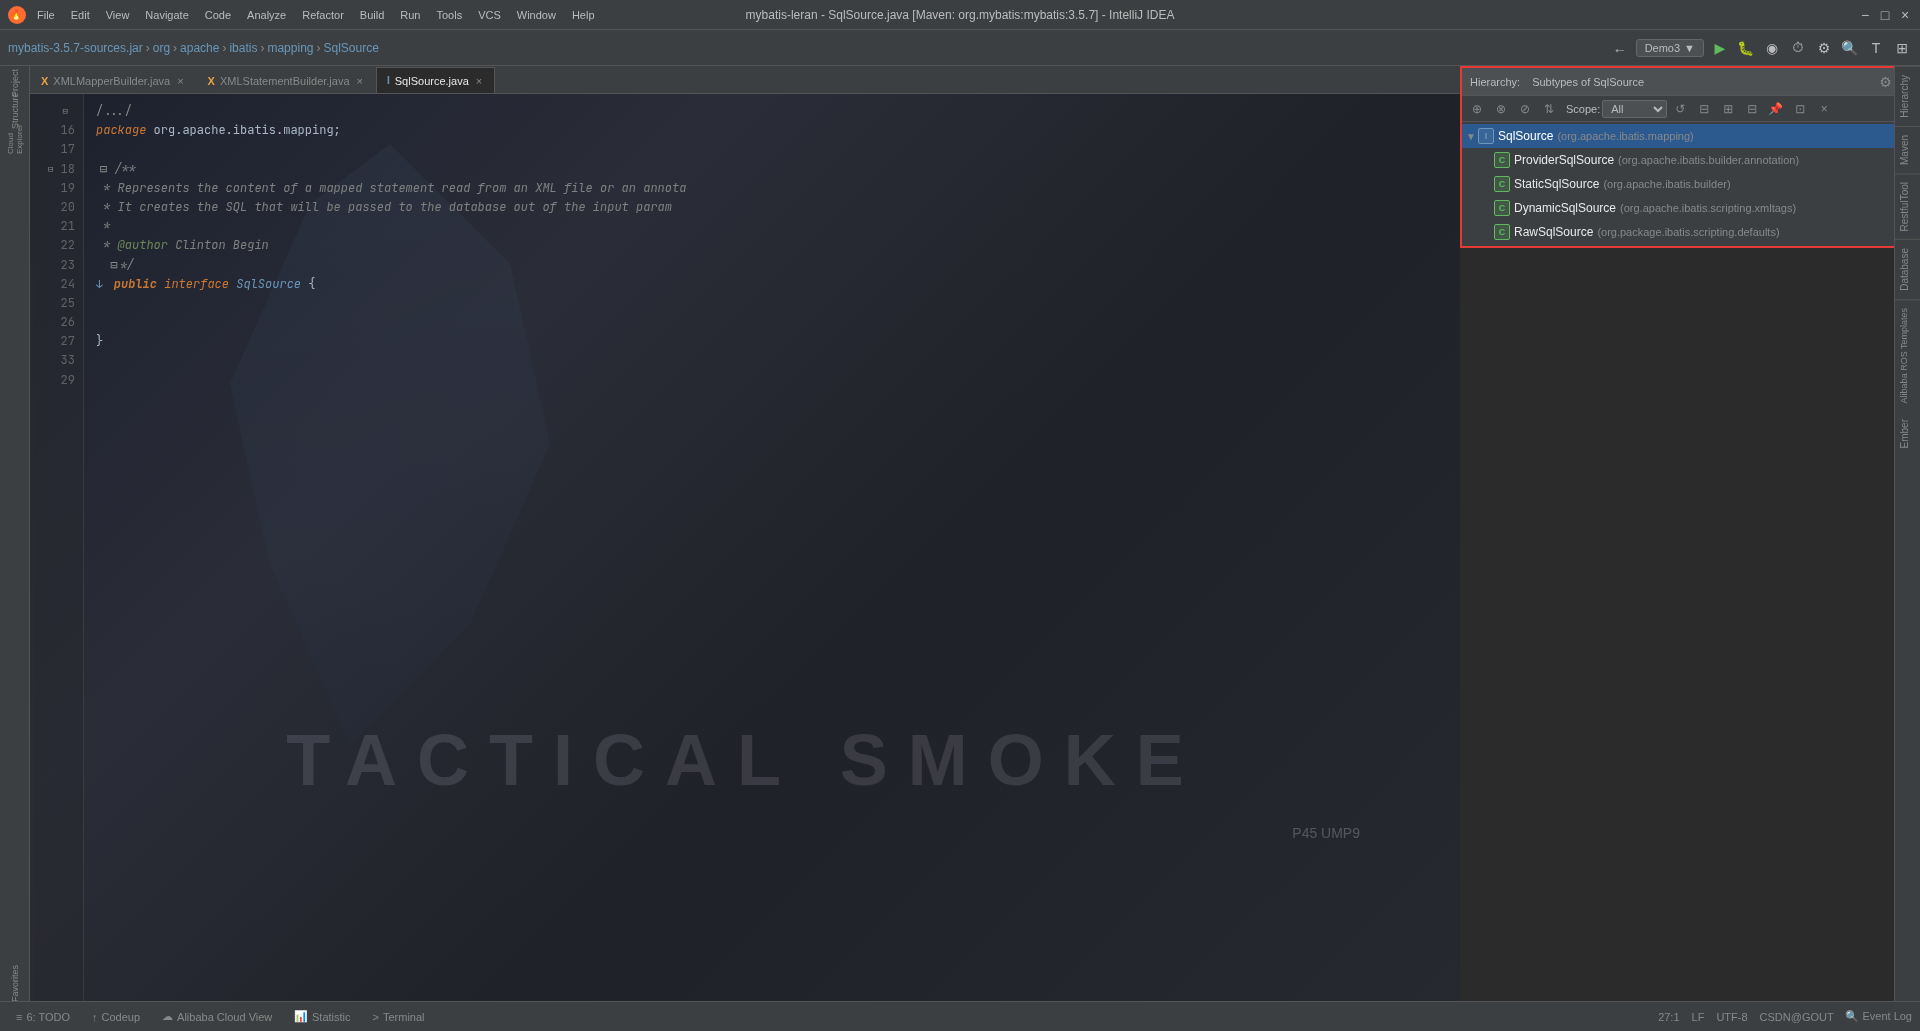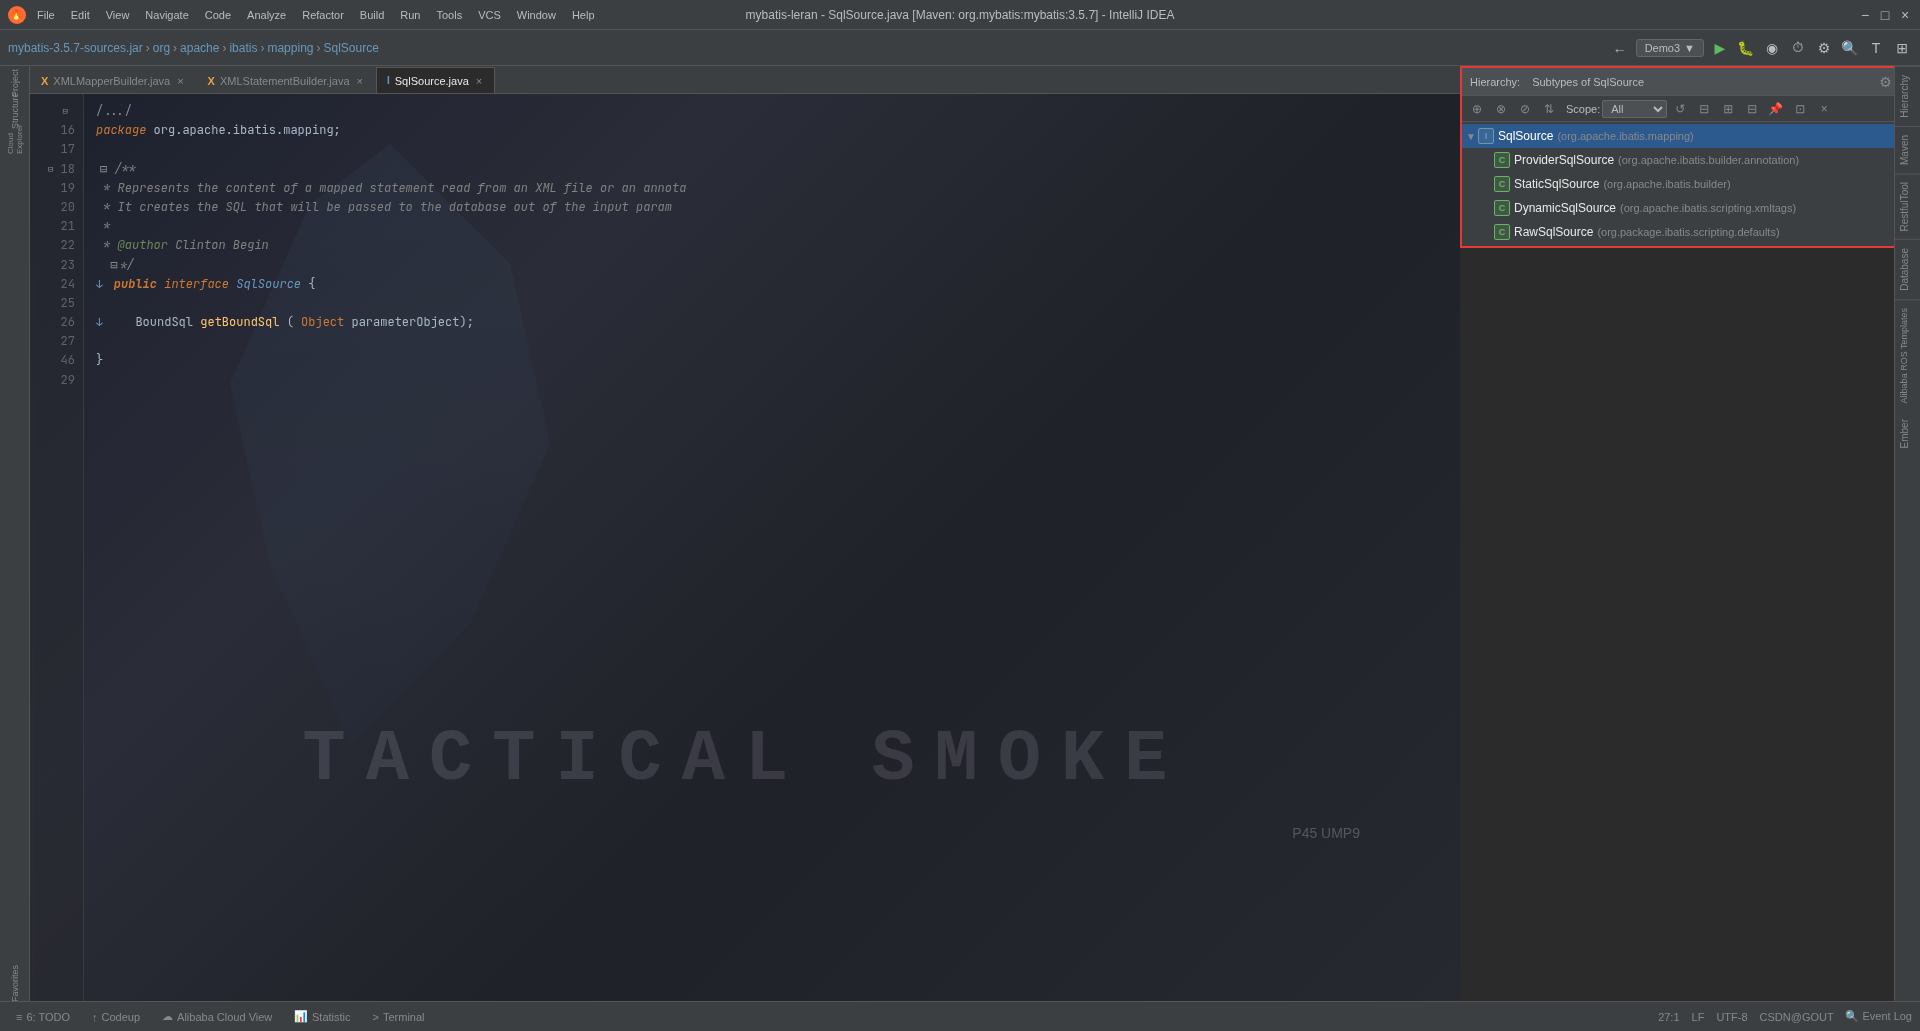--- a/index.html
+++ b/index.html
@@ -244,21 +244,21 @@
     .smoke-text {
       position: absolute;
       bottom: 200px;
       left: 50%;
       transform: translateX(-50%);
       font-size: 72px;
       font-weight: 900;
       color: rgba(200, 200, 220, 0.15);
       letter-spacing: 20px;
       white-space: nowrap;
-      font-family: Liberation Mono, monospace;
+      font-family: Liberation Sans, sans-serif;
     }
 
     .watermark-text {
       position: absolute;
       bottom: 160px;
       right: 100px;
       font-size: 14px;
       color: rgba(200,200,200,0.3);
     }
 
@@ -564,21 +564,21 @@
           </div>
           <div class="line-num">19</div>
           <div class="line-num">20</div>
           <div class="line-num">21</div>
           <div class="line-num">22</div>
           <div class="line-num">23</div>
           <div class="line-num">24</div>
           <div class="line-num">25</div>
           <div class="line-num">26</div>
           <div class="line-num">27</div>
-          <div class="line-num">46</div>
+          <div class="line-num">33</div>
           <div class="line-num">29</div>
         </div>
 
         <div class="code-content">
           <div class="code-line">
             <span style="color:#888;">  /.../</span>
           </div>
           <div class="code-line">
             <span class="kw">package</span>
             <span style="color:#a9b7c6;"> org.apache.ibatis.mapping;</span>
@@ -604,29 +604,20 @@
             <span class="comment">&nbsp;&nbsp;<span style="margin-right:2px;color:#888;">⊟</span>*/</span>
           </div>
           <div class="code-line">
             <span style="color:#6897bb;font-size:11px;margin-right:4px;">↓</span>
             <span class="kw-bold">public</span>
             <span class="kw"> interface</span>
             <span class="iface"> SqlSource</span>
             <span style="color:#a9b7c6;"> {</span>
           </div>
           <div class="code-line">&nbsp;</div>
-          <div class="code-line">
-            <span style="color:#6897bb;font-size:11px;margin-right:4px;">↓</span>
-            <span style="color:#a9b7c6;">&nbsp;&nbsp;</span>
-            <span style="color:#a9b7c6;">BoundSql </span>
-            <span class="fn">getBoundSql</span>
-            <span style="color:#a9b7c6;">(</span>
-            <span style="color:#cc7832;">Object </span>
-            <span style="color:#a9b7c6;">parameterObject);</span>
-          </div>
           <div class="code-line">&nbsp;</div>
           <div class="code-line">
             <span style="color:#a9b7c6;">}</span>
           </div>
           <div class="code-line">&nbsp;</div>
         </div>
       </div>
     </div>
   </div>
 

